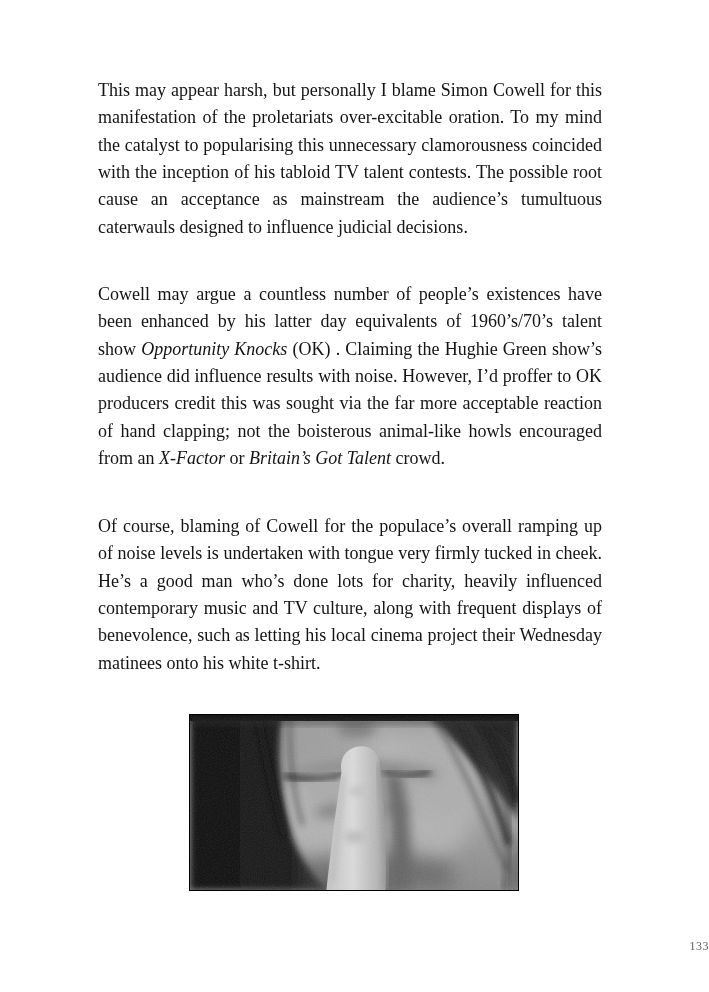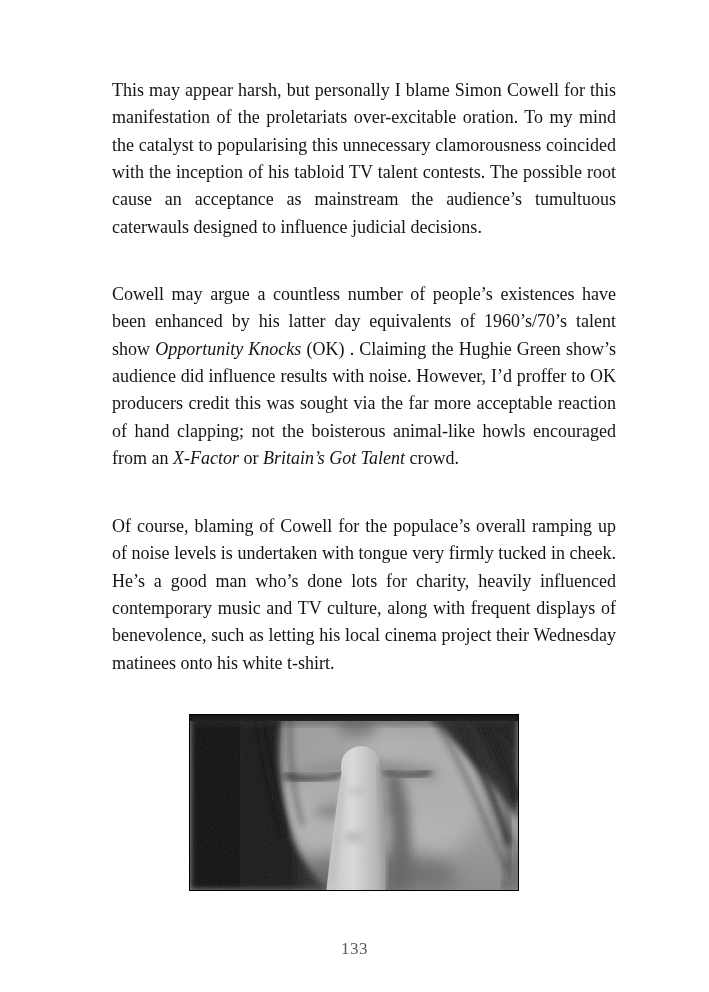--- a/index.html
+++ b/index.html
@@ -11,21 +11,21 @@
     position: relative;
     width: 709px;
     height: 992px;
     background: #ffffff;
     font-family: "Liberation Serif", serif;
     color: #141414;
     overflow: hidden;
   }
   .body-par {
     position: absolute;
-    left: 112px;
+    left: 98px;
     width: 504px;
     margin: 0;
     font-size: 18px;
     line-height: 27.35px;
     text-align: justify;
     text-justify: inter-word;
     color: #141414;
   }
   .body-par em { font-style: italic; }
   #p1 { top: 77px; }
@@ -41,22 +41,22 @@
     border: 1px solid #000000;
     background: #8c8c8c;
     overflow: hidden;
   }
   .photo-figure svg { display: block; width: 100%; height: 100%; }
   .page-number {
     position: absolute;
     top: 939px;
     left: 0;
     width: 709px;
-    text-align: center;
-    font-size: 17px;
+    text-align: right;
+    font-size: 12px;
     color: #5a5a5a;
     letter-spacing: 0.5px;
   }
 </style>
 </head>
 <body>
 
 <div class="page">
 
   <p class="body-par" id="p1"><span>This may appear harsh, but personally I blame Simon Cowell for this manifestation of the proletariats over-excitable oration. To my mind the catalyst to popularising this unnecessary clamorousness coincided with the inception of his tabloid TV talent contests. The possible root cause an acceptance as mainstream the audience’s tumultuous caterwauls designed to influence judicial decisions.</span></p>

